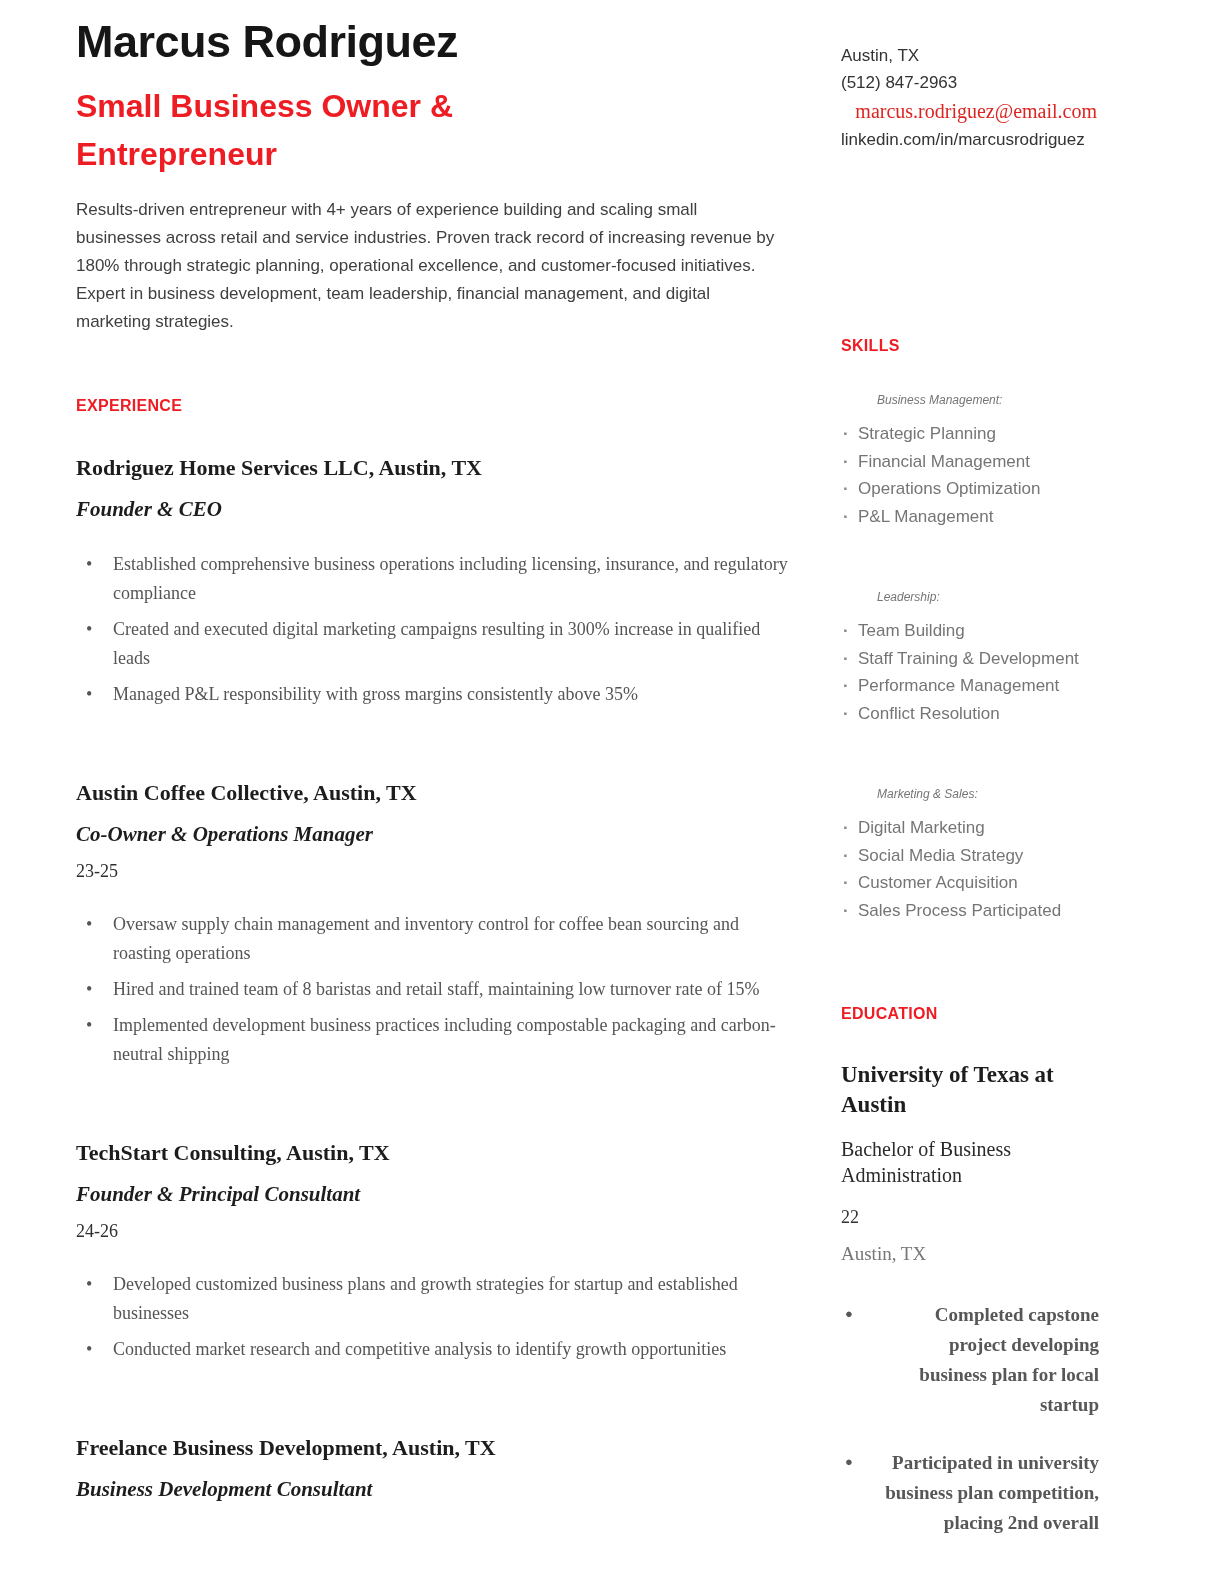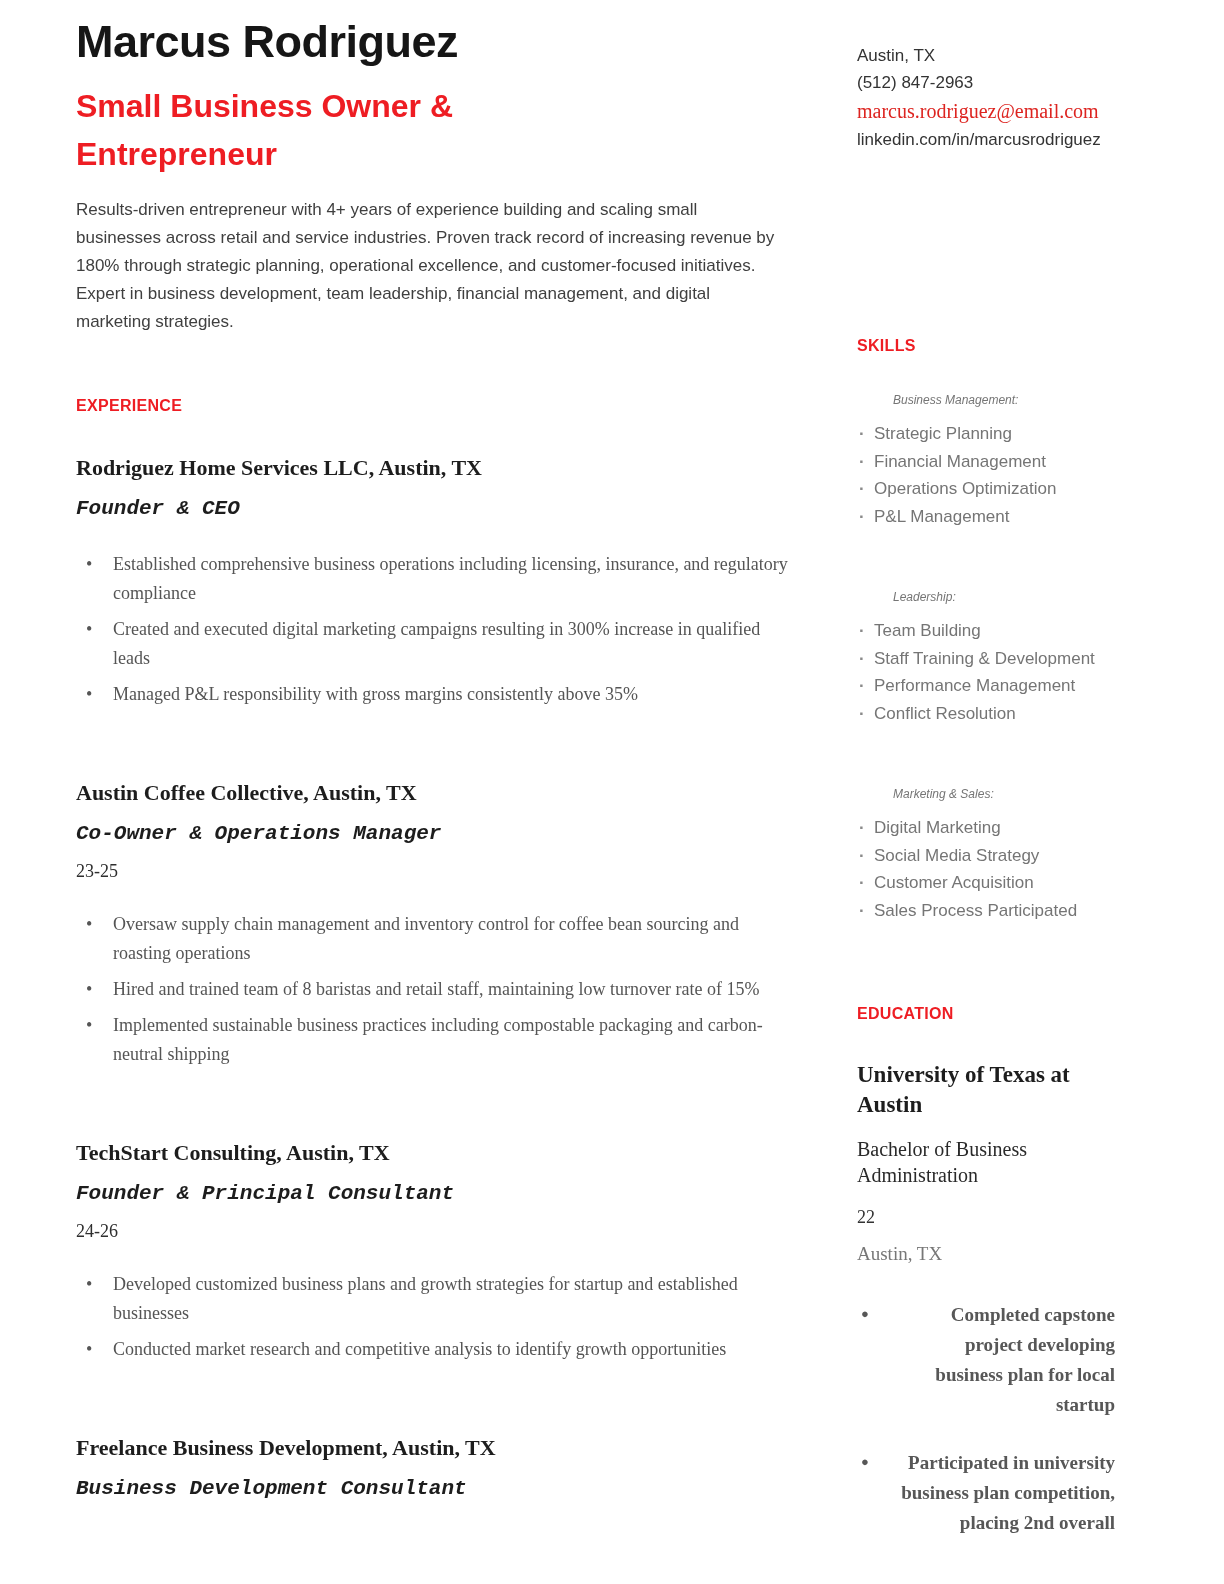--- a/index.html
+++ b/index.html
@@ -5,21 +5,21 @@
   * { margin:0; padding:0; box-sizing:border-box; }
   html,body { background:#ffffff; }
   body {
     width:1224px; height:1584px; overflow:hidden;
     font-family:"Liberation Sans", sans-serif;
     -webkit-font-smoothing:antialiased;
   }
   .page {
     width:995px; height:1584px;
     padding:16px 120px 0 76px;
-    display:flex; gap:57px;
+    display:flex; gap:41px;
   }
   .left-col { width:724px; flex:none; }
   .right-col { width:258px; flex:none; }
 
   
   .name {
     font-size:45px; line-height:1.15; font-weight:800;
     letter-spacing:-0.5px; color:#161616;
   }
   .job-headline {
@@ -31,21 +31,21 @@
     margin-top:18px; width:706px;
     font-size:17px; line-height:28px; color:#3f3f3f;
   }
 
   
   .contact { margin-top:26px; width:256px; }
   .contact-line { font-size:17px; line-height:27px; color:#333333; }
   .email-link {
     display:block; font-family:"Liberation Serif", serif;
     font-size:20px; line-height:30px; color:var(--email-red);
-    text-decoration:none; overflow-wrap:anywhere; word-break:break-all;
+    text-decoration:none; overflow-wrap:anywhere; word-break:break-all;text-align:right;
   }
   .linkedin-link {
     display:block; font-size:17px; line-height:27px; color:#333333;
     text-decoration:none; overflow-wrap:anywhere; word-break:break-all;
   }
 
   
   .section-heading {
     font-size:16px; line-height:1; font-weight:700;
     letter-spacing:0.3px; color:var(--accent);
@@ -55,21 +55,21 @@
   .education-section { margin-top:82px; }
 
   
   .job { margin-top:70px; }
   .job:first-of-type { margin-top:40px; }
   .job-company {
     font-family:"Liberation Serif", serif;
     font-size:22px; line-height:28px; font-weight:700; color:#1d1d1d;
   }
   .job-title {
-    margin-top:14px; font-family:Liberation Mono, monospace;
+    margin-top:14px; font-family:Liberation Serif, serif;
     font-size:21px; line-height:26px; font-weight:700; font-style:italic; color:#1d1d1d;
   }
   .job-dates {
     margin-top:13px; font-family:"Liberation Serif", serif;
     font-size:18px; line-height:22px; color:#2e2e2e;
   }
   .job-bullets { margin-top:28px; list-style:none; }
   .job-bullets li {
     position:relative; padding-left:37px; margin-bottom:7px;
     font-family:"Liberation Serif", serif;
@@ -147,21 +147,21 @@
             </ul>
   </div>
 
   <div class="job">
     <div class="job-company">Austin Coffee Collective, Austin, TX</div>
     <div class="job-title">Co-Owner &amp; Operations Manager</div>
     <div class="job-dates">23-25</div>
     <ul class="job-bullets">
               <li>Oversaw supply chain management and inventory control for coffee bean sourcing and roasting operations</li>
               <li>Hired and trained team of 8 baristas and retail staff, maintaining low turnover rate of 15%</li>
-              <li>Implemented sustainable business practices including compostable packaging and carbon-neutral shipping</li>
+              <li>Implemented development business practices including compostable packaging and carbon-neutral shipping</li>
             </ul>
   </div>
 
   <div class="job">
     <div class="job-company">TechStart Consulting, Austin, TX</div>
     <div class="job-title">Founder &amp; Principal Consultant</div>
     <div class="job-dates">24-26</div>
     <ul class="job-bullets">
               <li>Developed customized business plans and growth strategies for startup and established businesses</li>
               <li>Conducted market research and competitive analysis to identify growth opportunities</li>

